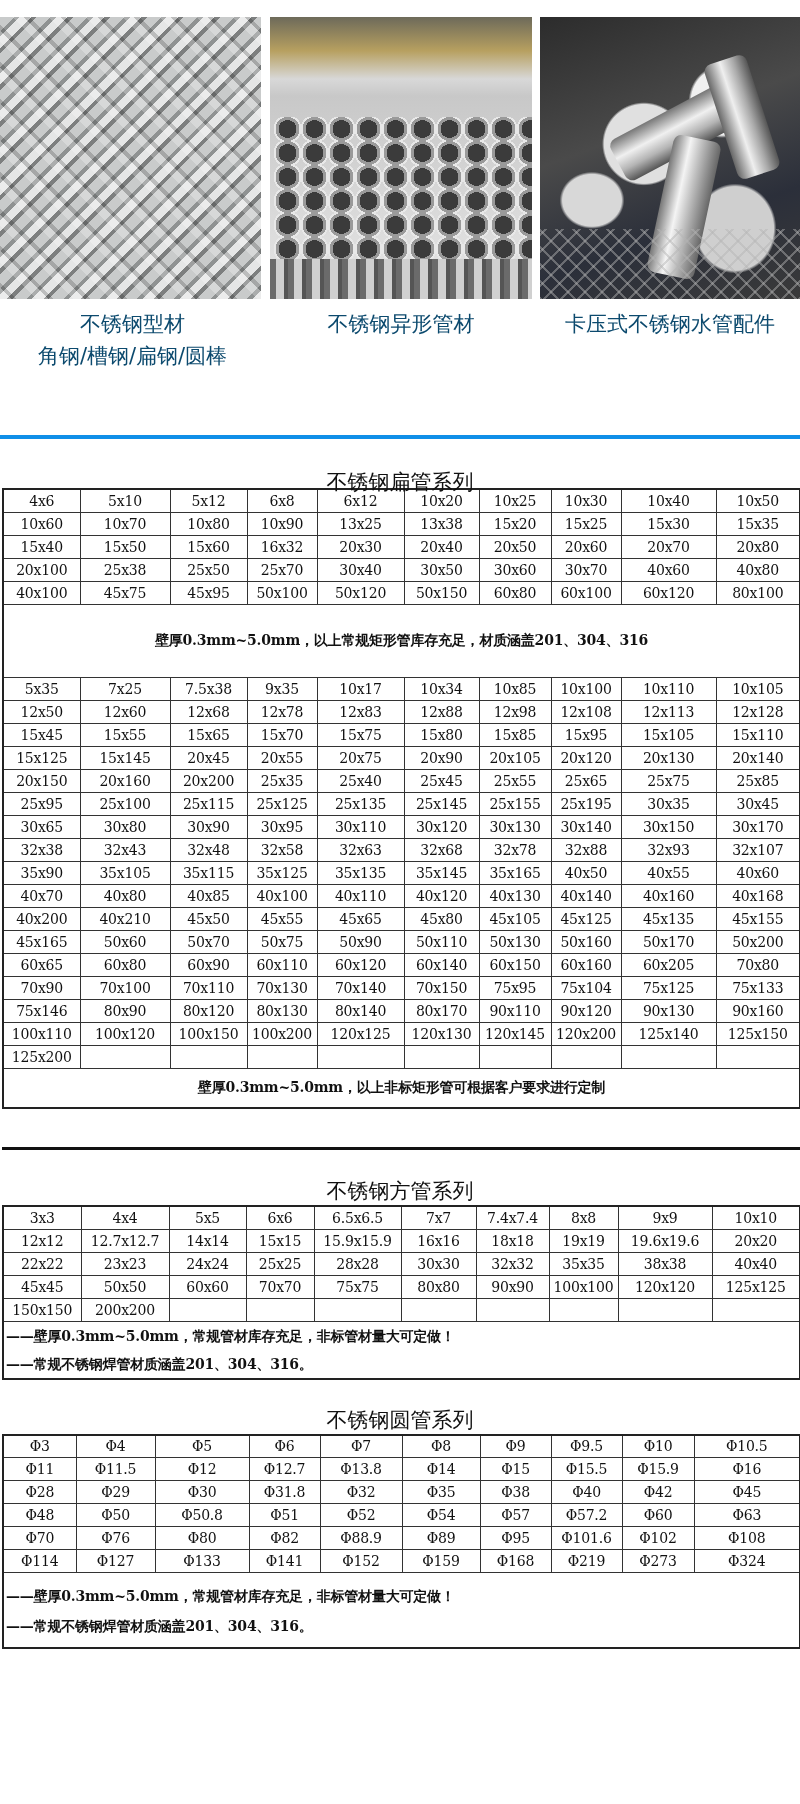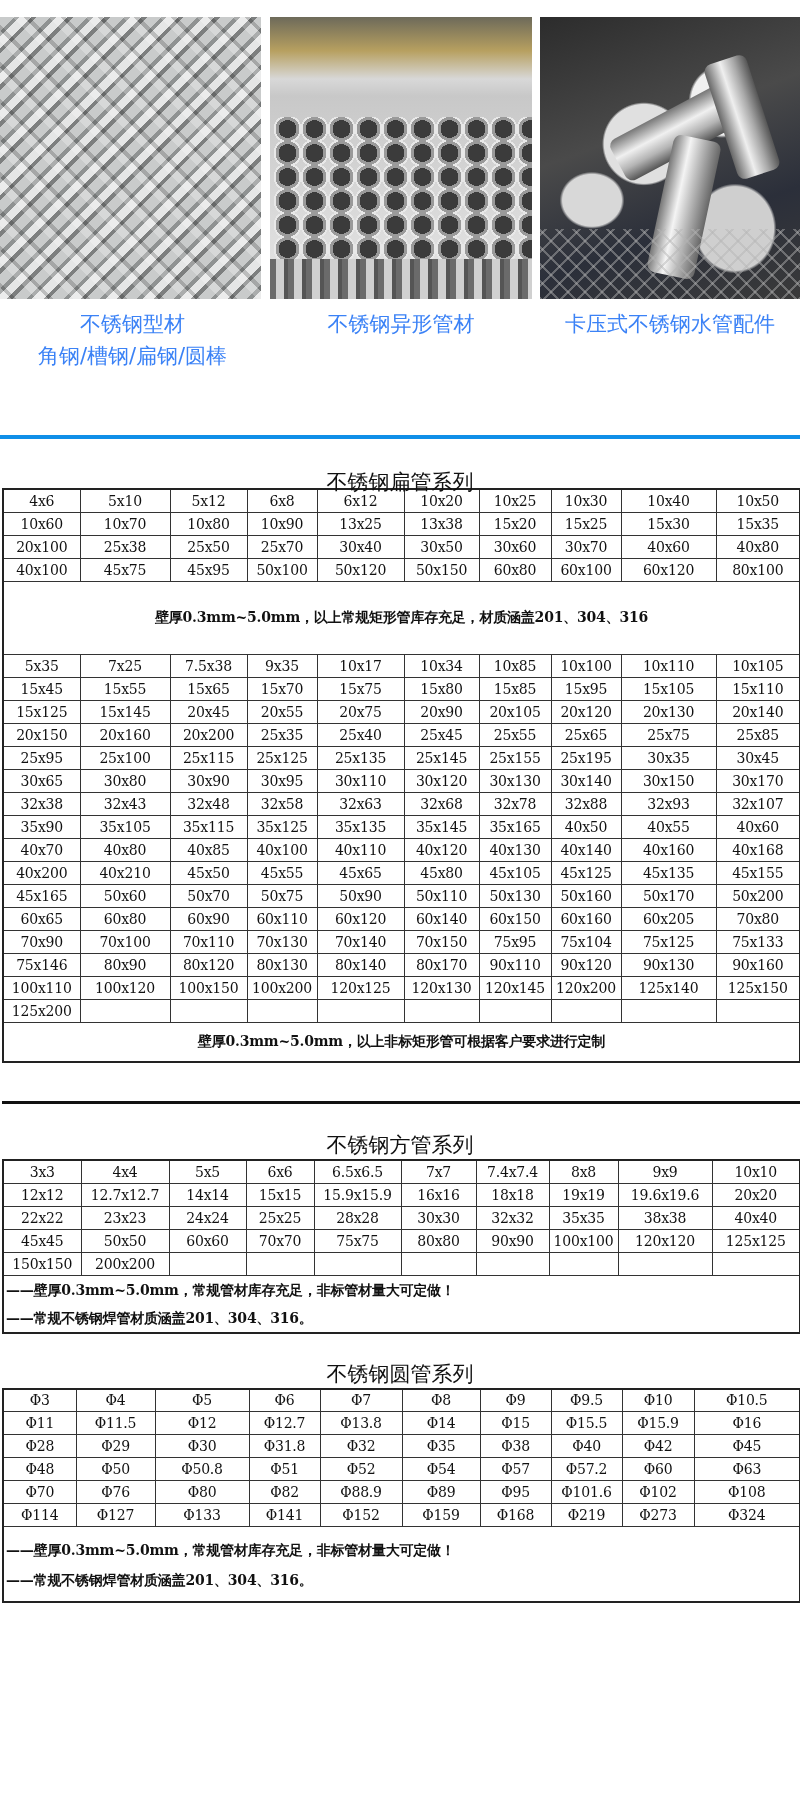--- a/index.html
+++ b/index.html
@@ -87,21 +87,21 @@
         repeating-linear-gradient(45deg, rgba(180,180,180,0.45) 0 2px, transparent 2px 12px),
         repeating-linear-gradient(-45deg, rgba(180,180,180,0.45) 0 2px, transparent 2px 12px);
     }
     .caption {
       position: absolute;
       top: 308px;
       text-align: center;
       font-family: "DejaVu Sans", "Liberation Sans", sans-serif;
       font-size: 21px;
       line-height: 32px;
-      color: #3b82f6;
+      color: #0c4a6e;
     }
     .caption.c1 { left: 0; width: 265px; }
     .caption.c2 { left: 270px; width: 262px; }
     .caption.c3 { left: 540px; width: 260px; }
 
     .blue-rule {
       position: absolute;
       left: 0; top: 435px;
       width: 800px; height: 4px;
       background: #0f8fe8;
@@ -233,20 +233,32 @@
         <td>10x80</td>
         <td>10x90</td>
         <td>13x25</td>
         <td>13x38</td>
         <td>15x20</td>
         <td>15x25</td>
         <td>15x30</td>
         <td>15x35</td>
       </tr>
       <tr>
+        <td>15x40</td>
+        <td>15x50</td>
+        <td>15x60</td>
+        <td>16x32</td>
+        <td>20x30</td>
+        <td>20x40</td>
+        <td>20x50</td>
+        <td>20x60</td>
+        <td>20x70</td>
+        <td>20x80</td>
+      </tr>
+      <tr>
         <td>20x100</td>
         <td>25x38</td>
         <td>25x50</td>
         <td>25x70</td>
         <td>30x40</td>
         <td>30x50</td>
         <td>30x60</td>
         <td>30x70</td>
         <td>40x60</td>
         <td>40x80</td>
@@ -274,20 +286,32 @@
         <td>5x35</td>
         <td>7x25</td>
         <td>7.5x38</td>
         <td>9x35</td>
         <td>10x17</td>
         <td>10x34</td>
         <td>10x85</td>
         <td>10x100</td>
         <td>10x110</td>
         <td>10x105</td>
+      </tr>
+      <tr>
+        <td>12x50</td>
+        <td>12x60</td>
+        <td>12x68</td>
+        <td>12x78</td>
+        <td>12x83</td>
+        <td>12x88</td>
+        <td>12x98</td>
+        <td>12x108</td>
+        <td>12x113</td>
+        <td>12x128</td>
       </tr>
       <tr>
         <td>15x45</td>
         <td>15x55</td>
         <td>15x65</td>
         <td>15x70</td>
         <td>15x75</td>
         <td>15x80</td>
         <td>15x85</td>
         <td>15x95</td>

